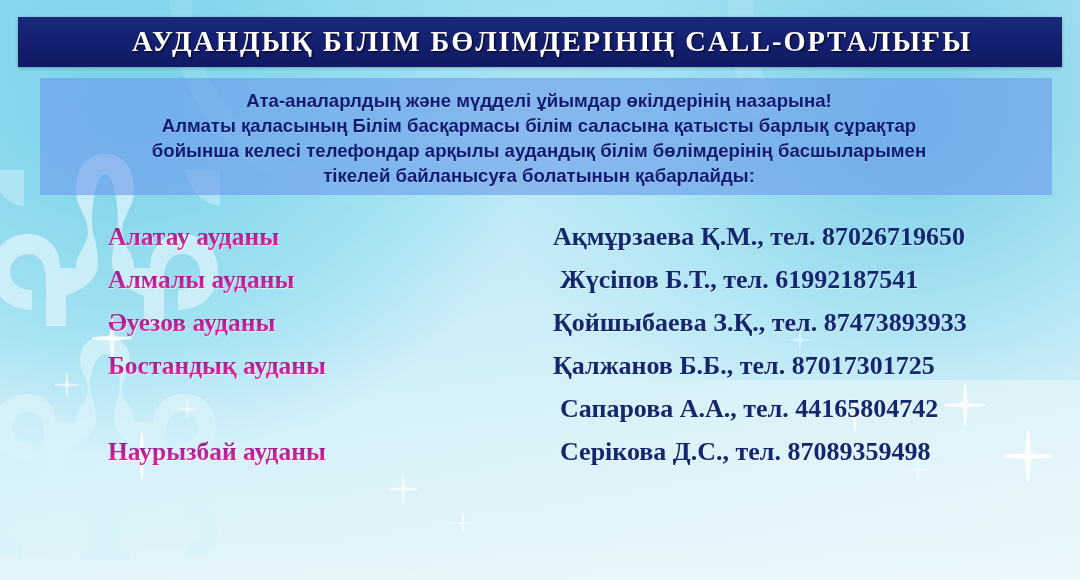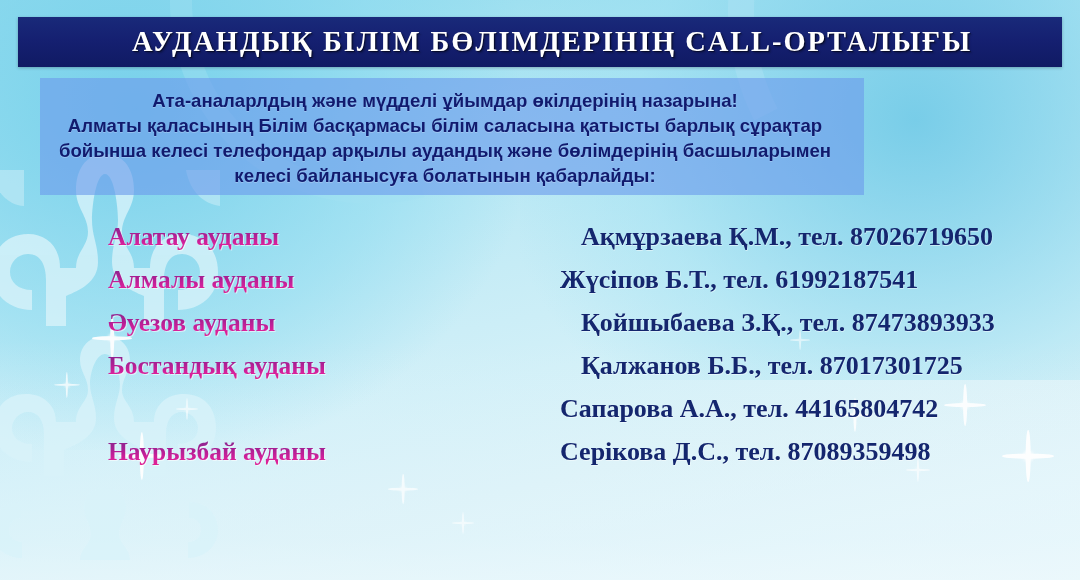--- a/index.html
+++ b/index.html
@@ -138,21 +138,21 @@
     letter-spacing: 1.9px;
     white-space: nowrap;
     text-shadow: 1px 1px 0 rgba(0,0,0,0.45), 2px 2px 2px rgba(0,0,0,0.30);
     margin-left: 24px;
   }
 
   
   .intro-panel {
     position: absolute;
     left: 40px; top: 78px;
-    width: 824px; height: 117px;
+    width: 1012px; height: 117px;
     background: rgba(108,155,235,0.62);
     display: flex;
     flex-direction: column;
     align-items: center;
     justify-content: center;
     padding: 2px 24px 0 10px;
     box-sizing: border-box;
   }
   .intro-line {
     color: #111a6e;
@@ -187,21 +187,21 @@
     background: linear-gradient(180deg, #7a2a8e 0%, #a81f93 40%, #d6219b 72%, #e21f8f 100%);
     -webkit-background-clip: text;
     background-clip: text;
     color: transparent;
     -webkit-text-fill-color: transparent;
     text-shadow: none;
     filter: drop-shadow(1px 1px 0.5px rgba(255,255,255,0.55));
   }
   .contact {
     position: absolute;
-    left: 581px;
+    left: 553px;
     color: #14266e;
     font-family: "Liberation Serif", "DejaVu Serif", serif;
     font-weight: bold;
     font-size: 26px;
     white-space: nowrap;
     text-shadow: 0.5px 0.5px 0 rgba(255,255,255,0.45);
   }
   .row.indent .contact { left: 560px; }
 </style>
 </head>
@@ -287,22 +287,22 @@
       <i></i>
     </div>
 
   <div class="header-bar">
     <div class="header-title">АУДАНДЫҚ БІЛІМ БӨЛІМДЕРІНІҢ CALL-ОРТАЛЫҒЫ</div>
   </div>
 
   <div class="intro-panel">
     <div class="intro-line">Ата-аналарлдың және мүдделі ұйымдар өкілдерінің назарына!</div>
     <div class="intro-line">Алматы қаласының Білім басқармасы білім саласына қатысты барлық сұрақтар</div>
-    <div class="intro-line">бойынша келесі телефондар арқылы  аудандық және бөлімдерінің басшыларымен</div>
-    <div class="intro-line">келесі байланысуға болатынын қабарлайды:</div>
+    <div class="intro-line">бойынша келесі телефондар арқылы  аудандық білім бөлімдерінің басшыларымен</div>
+    <div class="intro-line">тікелей байланысуға болатынын қабарлайды:</div>
   </div>
 
   <div class="rows">
 
     <div class="row">
       <div class="district">Алатау ауданы</div>
       <div class="contact">Ақмұрзаева Қ.М., тел. 87026719650</div>
     </div>
 
     <div class="row indent">

